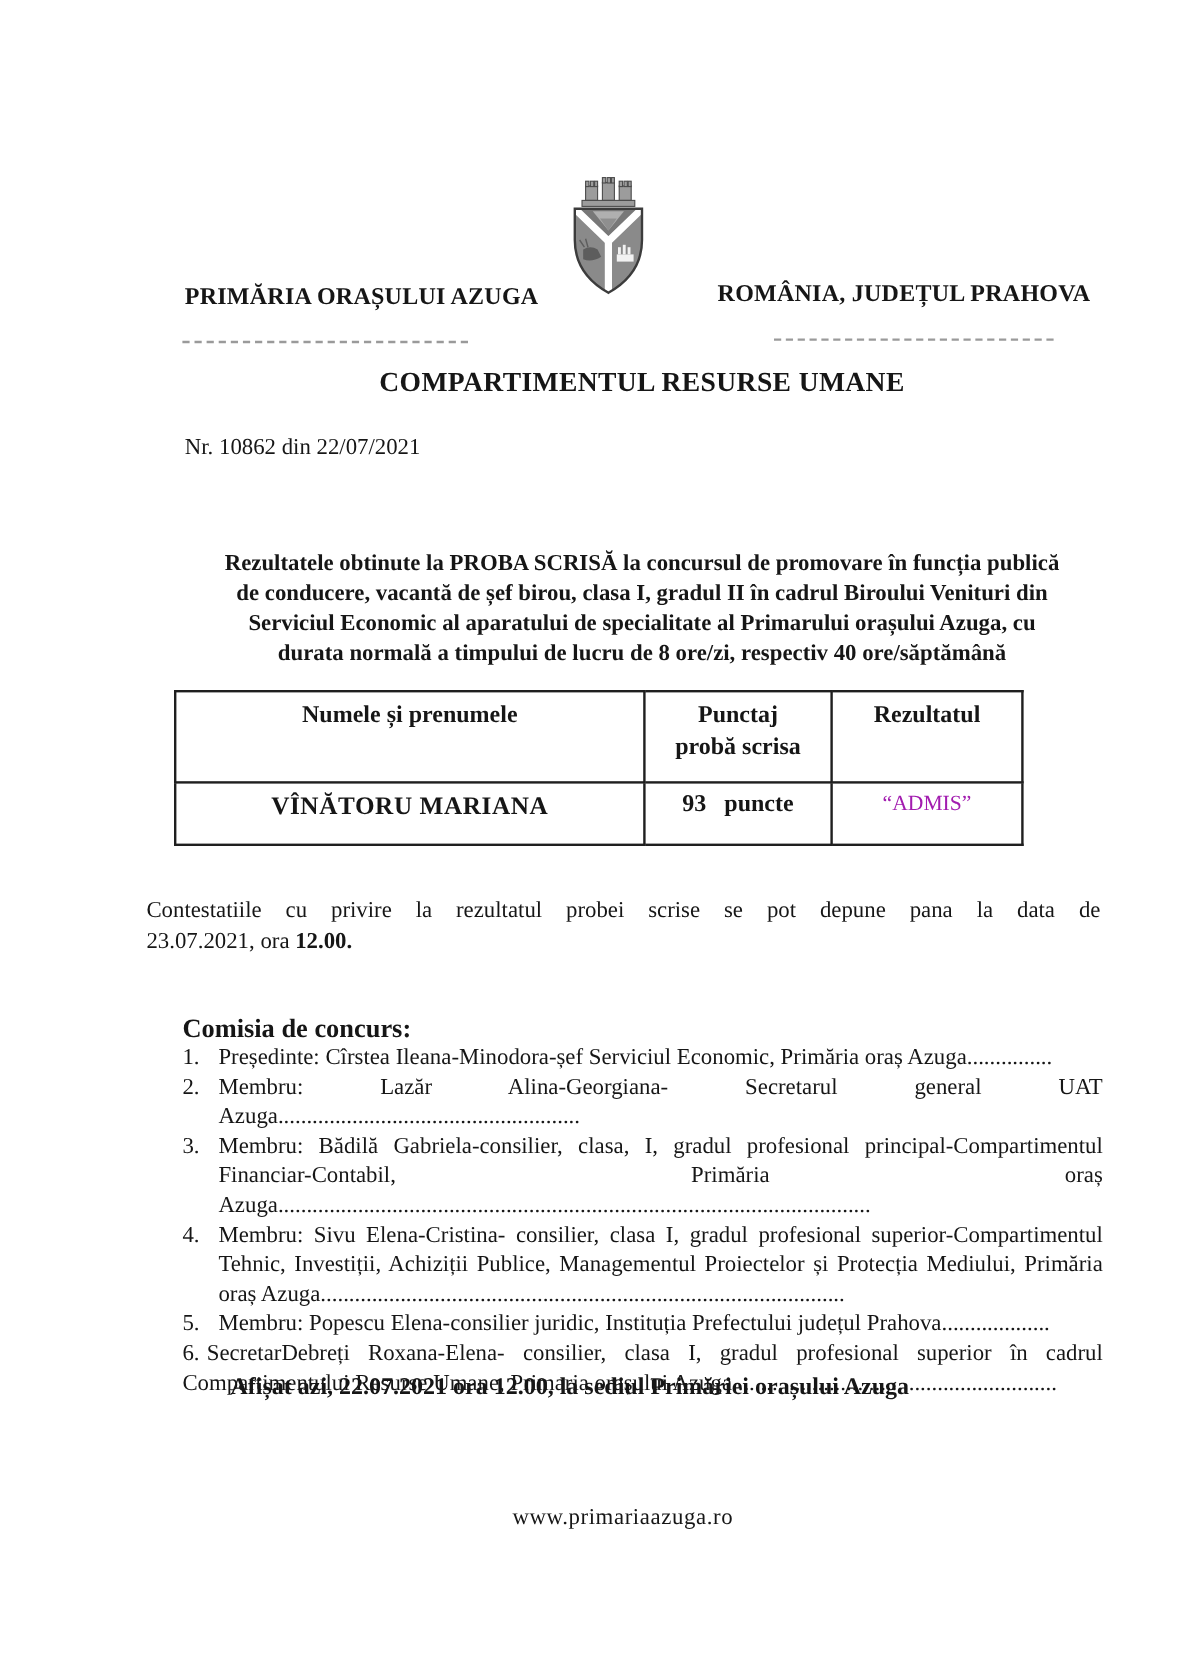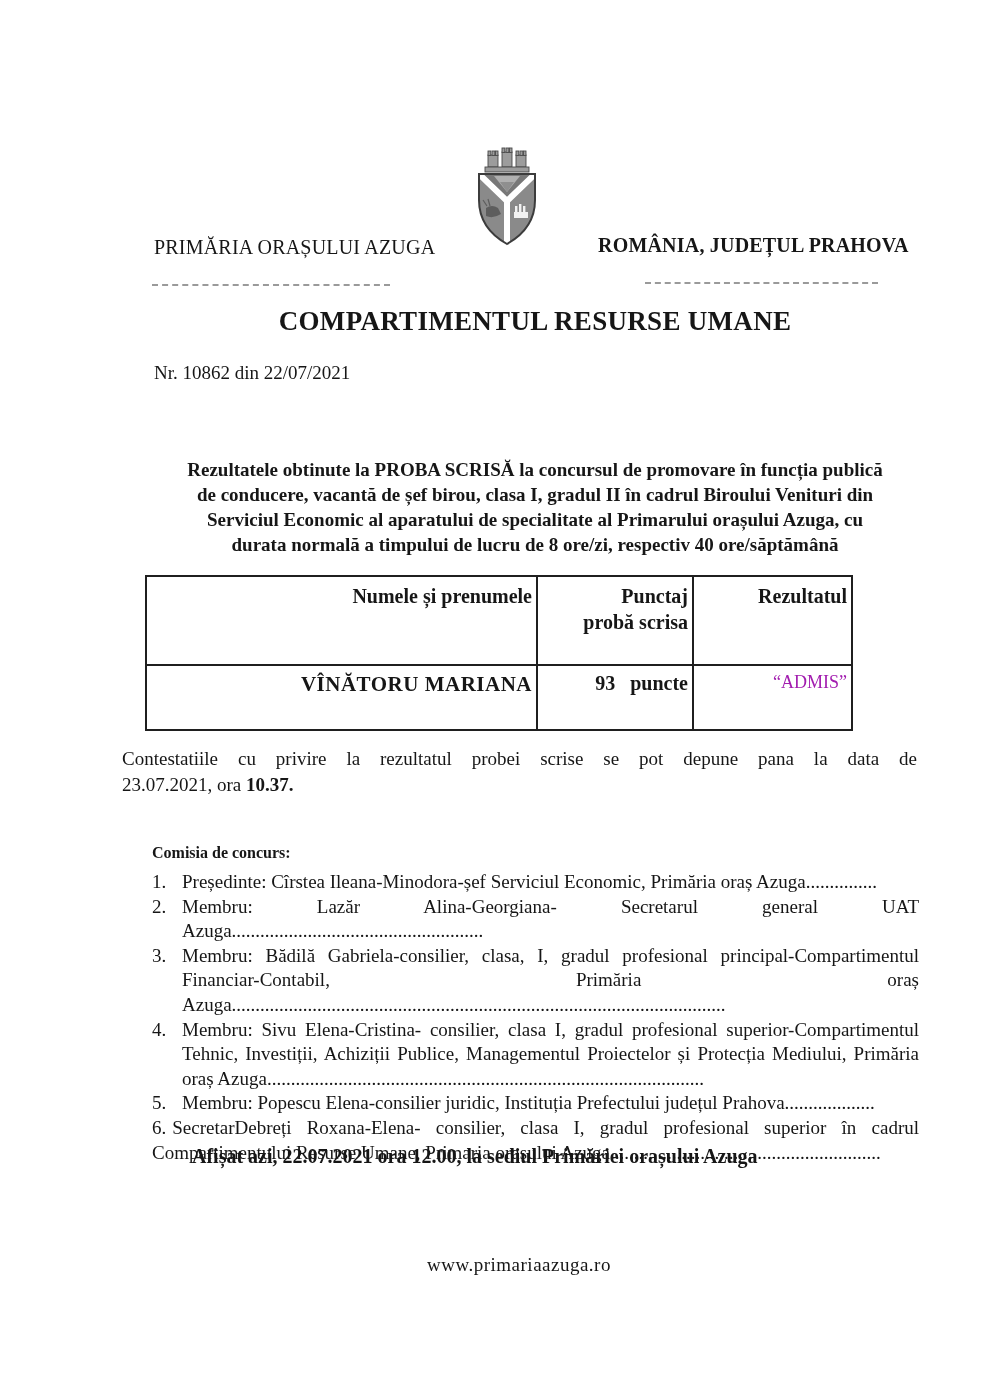--- a/index.html
+++ b/index.html
@@ -9,65 +9,65 @@
     height: 1400px;
     margin: 0 auto;
     background: #ffffff;
     font-family: "Liberation Serif", "DejaVu Serif", serif;
     color: #161616;
     overflow: hidden;
   }
   .abs { position: absolute; }
 
   
-  .hdr-left  { left:154px; top:236px; font-size:20px; font-weight:normal; letter-spacing:0.2px; }
+  .hdr-left  { left:154px; top:236px; font-size:20px; font-weight:bold; letter-spacing:0.2px; }
   .hdr-right { left:598px; top:234px; font-size:20px; font-weight:bold; letter-spacing:0.2px; }
   .dash-left  { left:152px; top:284px; width:238px; border-top:2px dashed #9a9a9a; height:0; }
   .dash-right { left:645px; top:282px; width:233px; border-top:2px dashed #9a9a9a; height:0; }
   .emblem { left:470px; top:146px; width:74px; height:102px; }
 
   
   .doc-title {
     left:150px; top:306px; width:770px;
-    text-align:center; font-size:27px; font-weight:bold; letter-spacing:0.3px;
+    text-align:center; font-size:23px; font-weight:bold; letter-spacing:0.3px;
   }
   .doc-number { left:154px; top:362px; font-size:19px; }
 
   
   .intro {
     left:125px; top:457px; width:820px;
     font-size:19px; font-weight:bold; line-height:25px;
     text-align:center; white-space:pre-line;
   }
 
   
   .results-table {
     left:145px; top:575px; width:706px;
     border-collapse:collapse; table-layout:fixed;
     font-size:20px;
   }
   .results-table th, .results-table td {
     border:2px solid #1f1f1f;
     vertical-align:top;
-    text-align:right;
-    padding:6px 4px 17px 4px;
+    text-align:center;
+    padding:6px 4px 4px 4px;
   }
   .results-table th { font-weight:bold; height:64px; line-height:26px; white-space:pre-line; }
   .results-table td { height:40px; }
   td.cell-name   { font-weight:bold; font-size:21px; letter-spacing:0.5px; }
   td.cell-score  { font-weight:bold; white-space:pre; }
   td.cell-result { font-size:18px; color:#a21caf; }
 
   
   .note { left:122px; top:746px; width:795px; font-size:19px; line-height:26px; }
   .note-line1 { text-align:justify; text-align-last:justify; }
   .note-bold { font-weight:bold; }
 
   
-  .commission-heading { left:152px; top:844px; font-size:16px; font-weight:bold;text-align:center; }
+  .commission-heading { left:152px; top:844px; font-size:22px; font-weight:bold;text-align:center; }
   .commission-list { left:152px; top:870px; width:767px; font-size:19px; line-height:24.6px; }
   .citem { text-align:justify; padding-left:30px; text-indent:-30px; }
   .citem .num { display:inline-block; width:30px; text-indent:0; }
   .citem.no-hang { padding-left:0; text-indent:0; }
   .citem.no-hang .num { display:inline; width:auto; padding-right:6px; }
 
   .posted { left:152px; top:1145px; font-size:20px; font-weight:bold;margin-left:40px; }
   .footer-url { left:24px; top:1254px; width:990px; text-align:center; font-size:19px; letter-spacing:0.5px; }
 </style>
 </head>
@@ -151,21 +151,21 @@
       <tr>
         <td class="cell-name">VÎNĂTORU MARIANA</td>
         <td class="cell-score">93   puncte</td>
         <td class="cell-result">“ADMIS”</td>
       </tr>
     </tbody>
   </table>
 
   <div class="abs note">
     <div class="note-line1">Contestatiile cu privire la rezultatul probei scrise se pot depune pana la data de</div>
-    <div class="note-line2"><span>23.07.2021, ora </span><span class="note-bold">10.37.</span></div>
+    <div class="note-line2"><span>23.07.2021, ora </span><span class="note-bold">12.00.</span></div>
   </div>
 
   <div class="abs commission-heading">Comisia de concurs:</div>
   <div class="abs commission-list">
     <div class="citem"><span class="num">1.</span><span>Președinte: Cîrstea Ileana-Minodora-șef Serviciul Economic, Primăria oraș Azuga...............</span></div>
     <div class="citem"><span class="num">2.</span><span>Membru: Lazăr Alina-Georgiana- Secretarul general UAT Azuga.....................................................</span></div>
     <div class="citem"><span class="num">3.</span><span>Membru: Bădilă Gabriela-consilier, clasa, I, gradul profesional principal-Compartimentul Financiar-Contabil, Primăria oraș Azuga........................................................................................................</span></div>
     <div class="citem"><span class="num">4.</span><span>Membru: Sivu Elena-Cristina- consilier, clasa I, gradul profesional superior-Compartimentul Tehnic, Investiții, Achiziții Publice, Managementul Proiectelor și Protecția Mediului, Primăria oraș Azuga............................................................................................</span></div>
     <div class="citem"><span class="num">5.</span><span>Membru: Popescu Elena-consilier juridic, Instituția Prefectului județul Prahova...................</span></div>
     <div class="citem no-hang"><span class="num">6.</span><span>SecretarDebreți Roxana-Elena- consilier, clasa I, gradul profesional superior în cadrul Compartimentului Resurse Umane, Primaria orașului Azuga.........................................................</span></div>

